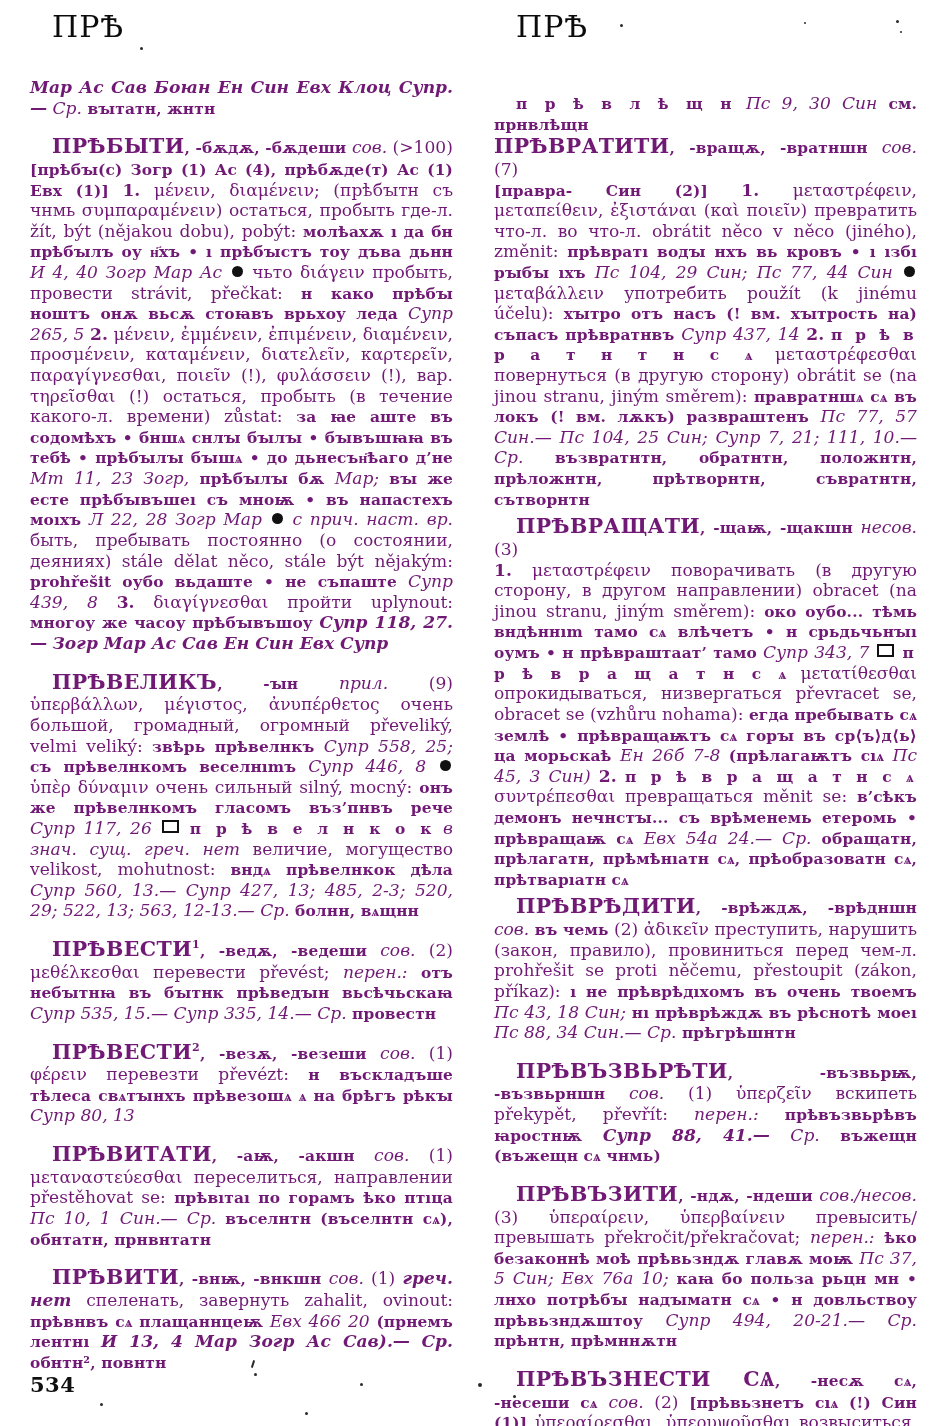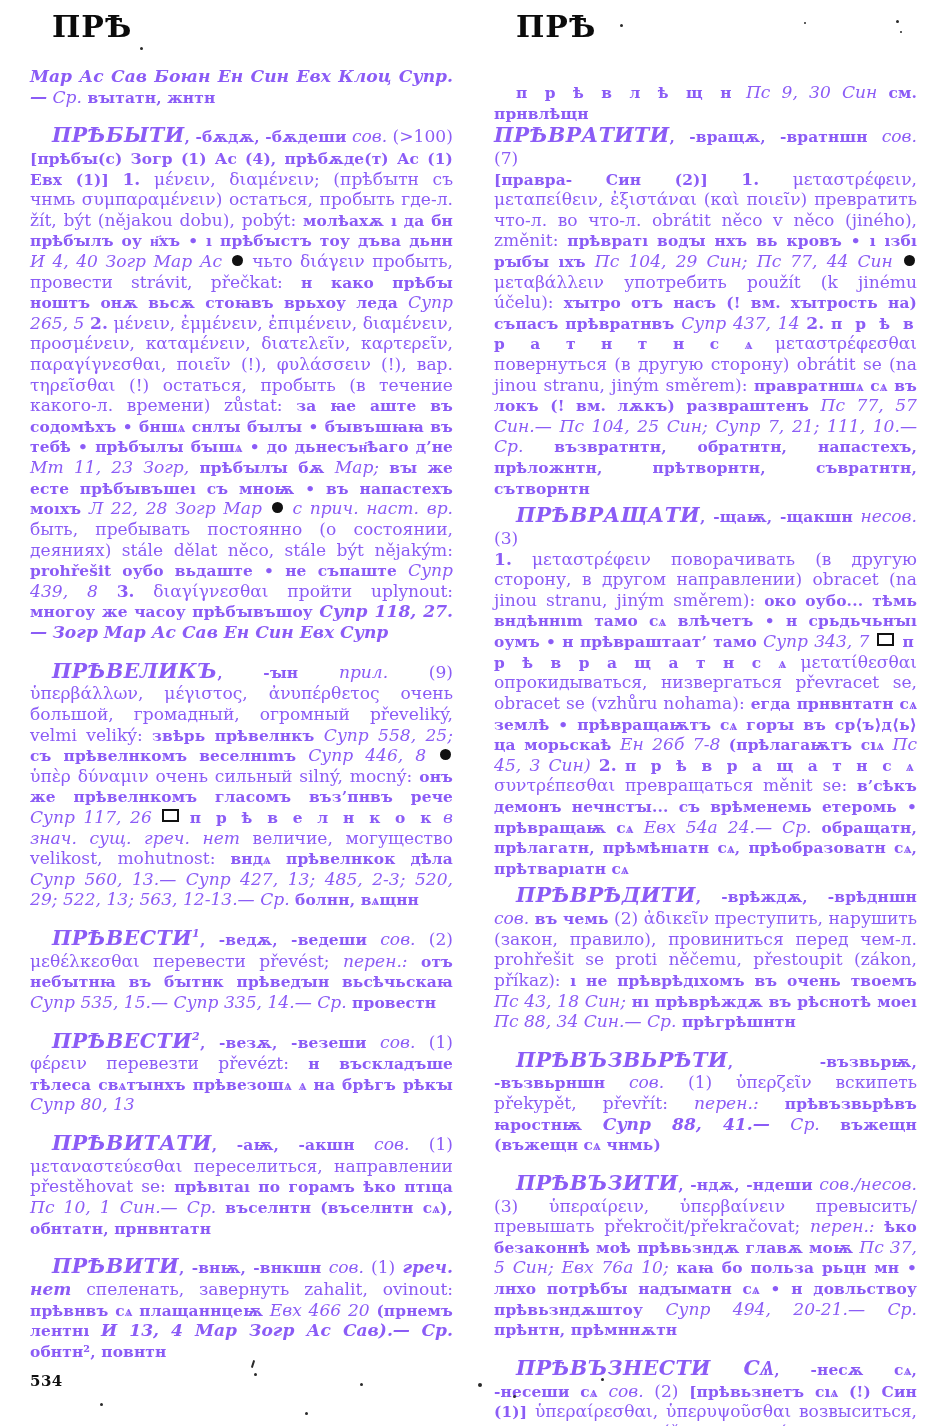--- a/index.html
+++ b/index.html
@@ -21,68 +21,67 @@
     inset: 0;
     width: 950px;
     height: 1426px;
   }
 
   
   .runhead {
     position: absolute;
     top: 12px;
     font-family: "DejaVu Serif", "Liberation Serif", serif;
-    font-weight: bold;
+    font-weight: normal;
     font-size: 30px;
     letter-spacing: 1px;
     line-height: 1;
     color: #0b0b0b;
   }
   .runhead.left  { left: 52px; }
   .runhead.right { left: 516px; }
 
   
   .columns {
     position: absolute;
     top: 62px;
     left: 0;
     width: 950px;
     height: 1300px;
   }
   .col {
     position: absolute;
-    top: 4px;
+    top: 15px;
     width: 423px;
     font-size: 17.1px;
     line-height: 1.206;
     text-align: justify;
     text-justify: inter-word;
     hyphens: manual;
-    color: #8b5cf6;
+    color: #701a75;
   }
   .col.left  { left: 30px; }
   .col.right { left: 494px; }
 
   p.entry {
     margin: 16px 0 0 0;
     text-indent: 22px;
   }
   p.cont {
     margin: 0;
     text-indent: 0;
   }
   p.gap { margin-top: 5px; }
 
   
   
   .hw {
     font-weight: bold;
     font-size: 20.5px;
     letter-spacing: 0.4px;
-    font-style: italic;
   }
   .hw sup {
     font-size: 11px;
     vertical-align: super;
     font-weight: bold;
   }
   
   .ocs {
     font-weight: bold;
     font-size: 15.4px;
@@ -112,21 +111,21 @@
     vertical-align: 1px;
     margin: 0 2px;
   }
 
   
   .folio {
     position: absolute;
     left: 30px;
     top: 1372px;
     font-weight: bold;
-    font-size: 15px;
+    font-size: 21px;
     letter-spacing: 0.5px;
   }
 
   
   .speck {
     position: absolute;
     background: #2a2a2a;
     border-radius: 50%;
   }
 </style>
@@ -281,36 +280,36 @@
         <span class="ocs">хꙑтро отъ насъ (! вм. хꙑтрость на) съпасъ прѣвратнвъ</span>
         <span class="it">Супр 437, 14</span>
         <b>2.</b>
         <span class="ocs sp">п р ѣ в р а т н т н   с ѧ</span>
         <span class="gr">μεταστρέφεσθαι</span>
         <span>повернуться (в другую сторону)</span>
         <span class="lat">obrátit se (na jinou stranu, jiným směrem):</span>
         <span class="ocs">правратншѧ сѧ въ локъ (! вм. лѫкъ) развраштенъ</span>
         <span class="it">Пс 77, 57 Син.— Пс 104, 25 Син; Супр 7, 21; 111, 10.—</span>
         <span class="it">Ср.</span>
-        <span class="ocs">възвратнтн, обратнтн, напастехъ, прѣложнтн, прѣтворнтн, съвратнтн, сътворнтн</span></p>
+        <span class="ocs">възвратнтн, обратнтн, положнтн, прѣложнтн, прѣтворнтн, съвратнтн, сътворнтн</span></p>
 
       <p class="entry gap"><span class="hw">ПРѢВРАЩАТИ</span><span class="ocs">, -щаѭ, -щакшн</span>
         <span class="it">несов.</span>
         <span>(3)</span><br><b>1.</b>
         <span class="gr">μεταστρέφειν</span>
         <span>поворачивать (в другую сторону, в другом направлении)</span>
         <span class="lat">obracet (na jinou stranu, jiným směrem):</span>
         <span class="ocs">око оубо... тѣмь вндѣннım тамо сѧ влѣчетъ • н срьдьчьнꙑı оумъ • н прѣвраштаат’ тамо</span>
         <span class="it">Супр 343, 7</span>
         <span class="sq-open"></span>
         <span class="ocs sp">п р ѣ в р а щ а т н   с ѧ</span>
         <span class="gr">μετατίθεσθαι</span>
         <span>опрокидываться, низвергаться</span>
         <span class="lat">převracet se, obracet se (vzhůru nohama):</span>
-        <span class="ocs">егда прнвнтатн сѧ землѣ • прѣвращаѭтъ сѧ горꙑ въ ср⟨ъ⟩д⟨ь⟩ца морьскаѣ</span>
+        <span class="ocs">егда пребывать сѧ землѣ • прѣвращаѭтъ сѧ горꙑ въ ср⟨ъ⟩д⟨ь⟩ца морьскаѣ</span>
         <span class="it">Ен 26б 7-8</span>
         <span class="ocs">(прѣлагаѭтъ сıѧ</span>
         <span class="it">Пс 45, 3 Син)</span>
         <b>2.</b>
         <span class="ocs sp">п р ѣ в р а щ а т н   с ѧ</span>
         <span class="gr">συντρέπεσθαι</span>
         <span>превращаться</span>
         <span class="lat">měnit se:</span>
         <span class="ocs">в’сѣкъ демонъ нечнстꙑ... съ врѣменемь етеромь • прѣвращаѭ сѧ</span>
         <span class="it">Евх 54а 24.—</span>

